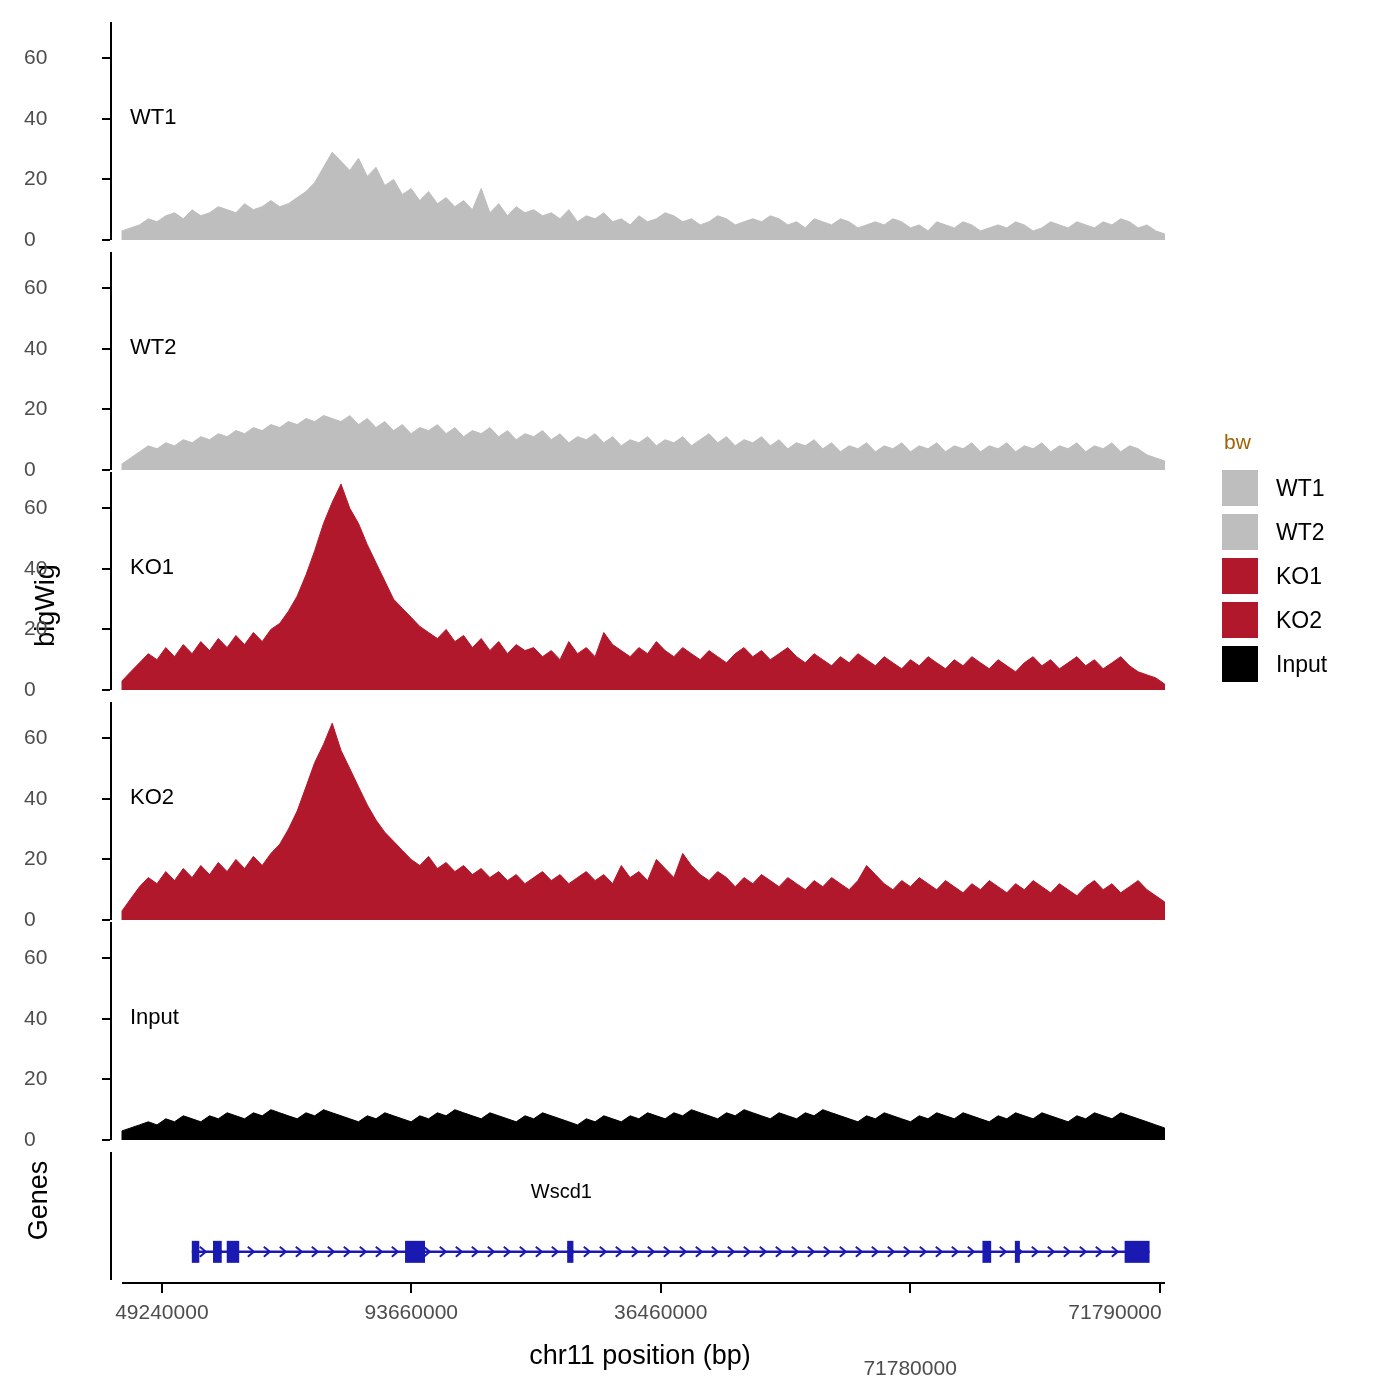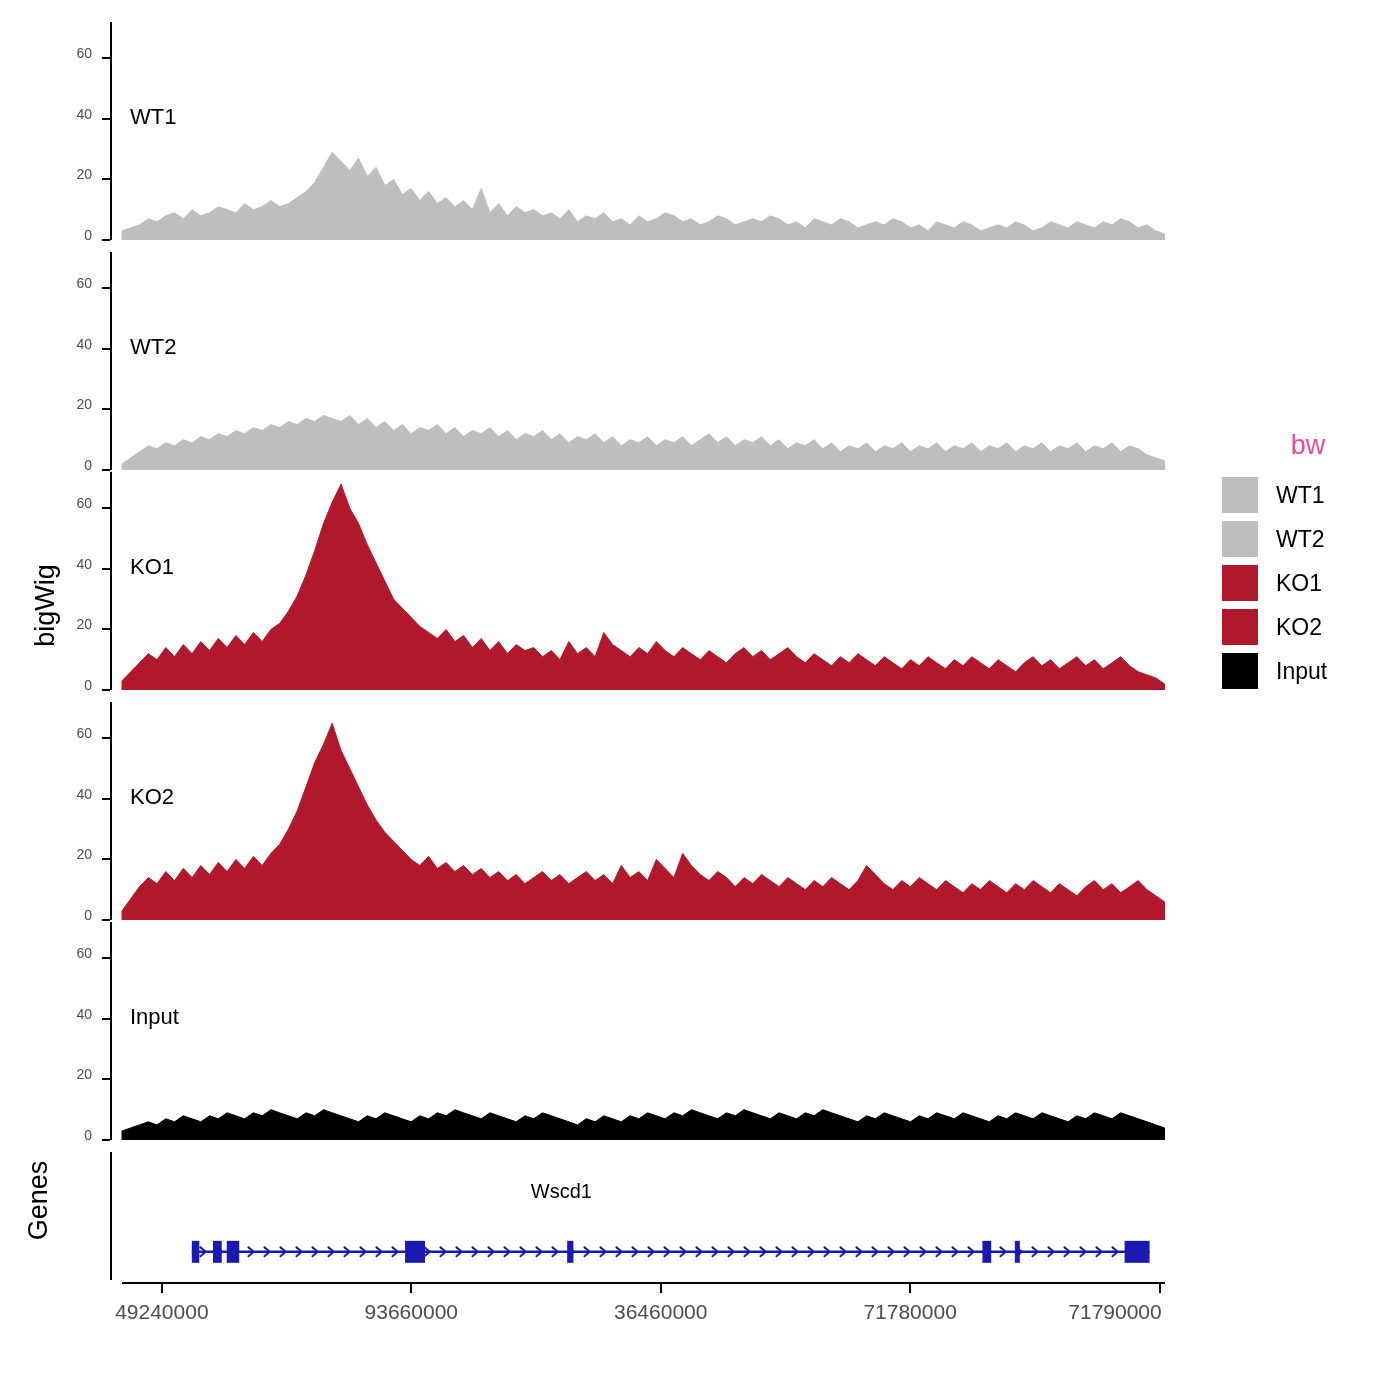--- a/index.html
+++ b/index.html
@@ -23,23 +23,23 @@
   
   .ylab-outer {
     position: absolute;
     font-size: 27px;
     color: #000;
     transform-origin: 50% 50%;
     white-space: nowrap;
   }
   .tick-label {
     position: absolute;
-    font-size: 14px;
+    font-size: 21px;
     color: #4d4d4d;
-    text-align: right;
+    text-align: left;
     white-space: nowrap;
   }
   .panel-label {
     position: absolute;
     font-size: 22px;
     color: #000;
     white-space: nowrap;
   }
   .x-tick-label {
     position: absolute;
@@ -79,24 +79,23 @@
   }
 
   
   #legend {
     position: absolute;
     left: 1222px;
     top: 430px;
     width: 170px;
   }
   #legend .legend-title {
-    font-size: 27px;
-    color: #ec4899;
+    font-size: 21px;
+    color: #a16207;
     margin: 0 0 12px 2px;
-    text-align: center;
   }
   #legend .legend-row {
     display: flex;
     align-items: center;
     height: 44px;
   }
   #legend .swatch {
     width: 36px;
     height: 36px;
     flex: 0 0 36px;
@@ -218,24 +217,25 @@
 
   <div id="xaxis">
       <div class="axis-line" style="left: 121.976px; top: 1282px; width: 1042.54px; height: 2px;"></div>
       <div class="axis-line" style="left: 160.882px; top: 1284px; width: 2px; height: 9px;"></div>
       <div class="x-tick-label" style="left: 61.8824px; top: 1300px; width: 200px;">49240000</div>
       <div class="axis-line" style="left: 410.294px; top: 1284px; width: 2px; height: 9px;"></div>
       <div class="x-tick-label" style="left: 311.294px; top: 1300px; width: 200px;">93660000</div>
       <div class="axis-line" style="left: 659.706px; top: 1284px; width: 2px; height: 9px;"></div>
       <div class="x-tick-label" style="left: 560.706px; top: 1300px; width: 200px;">36460000</div>
       <div class="axis-line" style="left: 909.118px; top: 1284px; width: 2px; height: 9px;"></div>
-      <div class="x-tick-label" style="left: 810.118px; top: 1300px; width: 200px;">71780000</div>
+      <div class="x-tick-label" style="left: 810.118px; top: 1356px; width: 200px;">71780000</div>
       <div class="axis-line" style="left: 1158.53px; top: 1284px; width: 2px; height: 9px;"></div>
       <div class="x-tick-label" style="left: 1015px; top: 1300px; width: 200px;">71790000</div>
     </div>
+  <div class="x-axis-title" style="left:110px; top:1340px; width:1060px;">chr11 position (bp)</div>
 
   <div id="legend">
     <div class="legend-title">bw</div>
     <div id="legend-rows">
         <div class="legend-row">
           <div class="swatch" style="background: rgb(190, 190, 190);"></div>
           <div class="legend-label">WT1</div>
         </div>
         <div class="legend-row">
           <div class="swatch" style="background: rgb(190, 190, 190);"></div>

